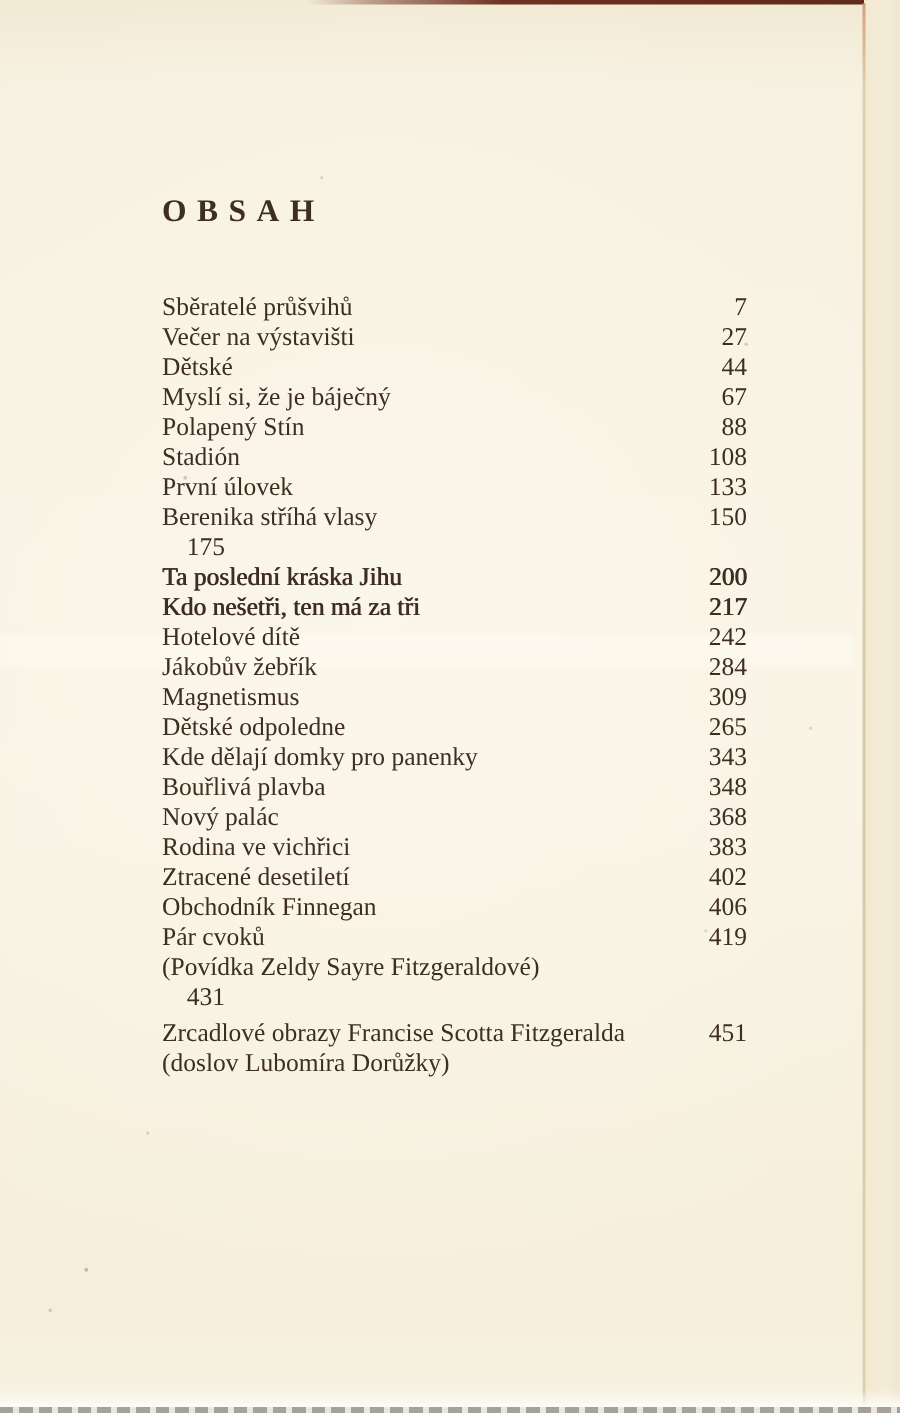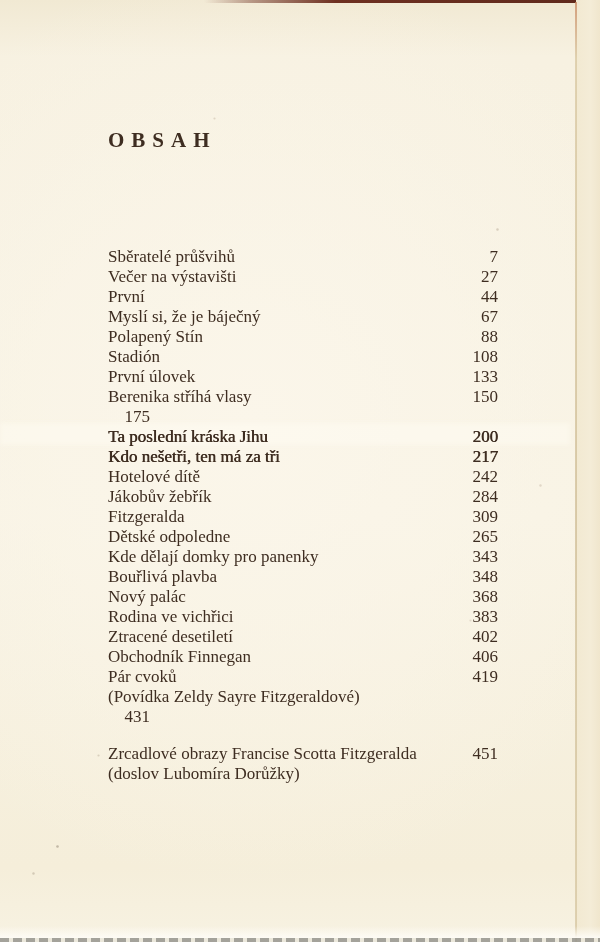--- a/index.html
+++ b/index.html
@@ -76,60 +76,60 @@
     top: 129px;
     width: 390px;
   }
   .title {
     margin: 0;
     font-size: 21px;
     line-height: 22px;
     font-weight: 600;
     letter-spacing: 7px;
   }
-  .toc { margin-top: 96px; }
+  .toc { margin-top: 44px; }
   .toc .row {
     display: flex;
     align-items: baseline;
     font-size: 17px;
     line-height: 20px;
   }
   .toc .row-title {
     flex: 1 1 auto;
     white-space: nowrap;
     overflow: visible;
   }
   .toc .row-page {
     flex: 0 0 auto;
     min-width: 42px;
     text-align: right;
   }
   .toc .row.bold { text-shadow: 0.5px 0 0 currentColor; }
-  .appendix { margin-top: 17px; }
+  .appendix { margin-top: 4px; }
 </style>
 </head>
 <body>
 
 <div class="page" style="color: rgb(62, 45, 33);">
   <div class="speckles"></div>
   <div class="crease"></div>
 
   <div class="content">
     <h1 class="title">OBSAH</h1>
     <div class="toc" id="toc-list">
         <div class="row">
           <span class="row-title">Sběratelé průšvihů</span>
           <span class="row-page">7</span>
         </div>
         <div class="row">
           <span class="row-title">Večer na výstavišti</span>
           <span class="row-page">27</span>
         </div>
         <div class="row">
-          <span class="row-title">První</span>
+          <span class="row-title">Dětské</span>
           <span class="row-page">44</span>
         </div>
         <div class="row">
           <span class="row-title">Myslí si, že je báječný</span>
           <span class="row-page">67</span>
         </div>
         <div class="row">
           <span class="row-title">Polapený Stín</span>
           <span class="row-page">88</span>
         </div>
@@ -158,21 +158,21 @@
         </div>
         <div class="row">
           <span class="row-title">Hotelové dítě</span>
           <span class="row-page">242</span>
         </div>
         <div class="row">
           <span class="row-title">Jákobův žebřík</span>
           <span class="row-page">284</span>
         </div>
         <div class="row">
-          <span class="row-title">Fitzgeralda</span>
+          <span class="row-title">Magnetismus</span>
           <span class="row-page">309</span>
         </div>
         <div class="row">
           <span class="row-title">Dětské odpoledne</span>
           <span class="row-page">265</span>
         </div>
         <div class="row">
           <span class="row-title">Kde dělají domky pro panenky</span>
           <span class="row-page">343</span>
         </div>

